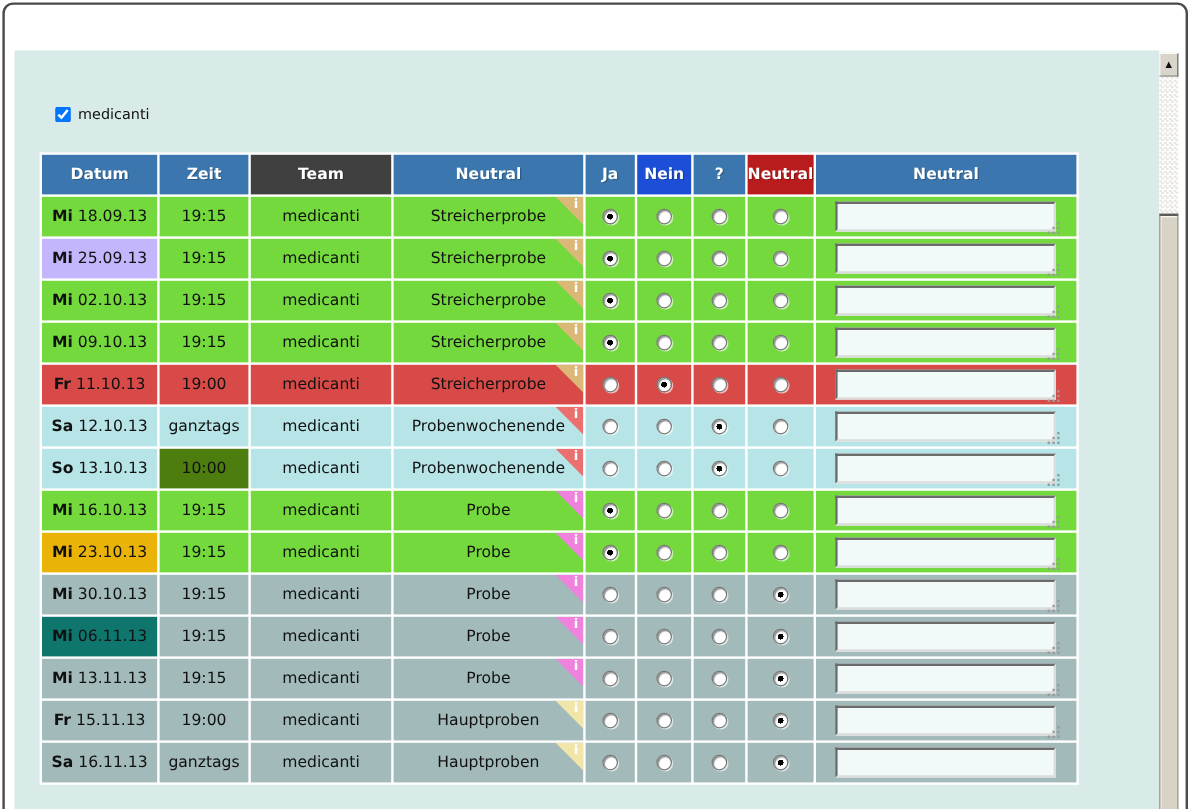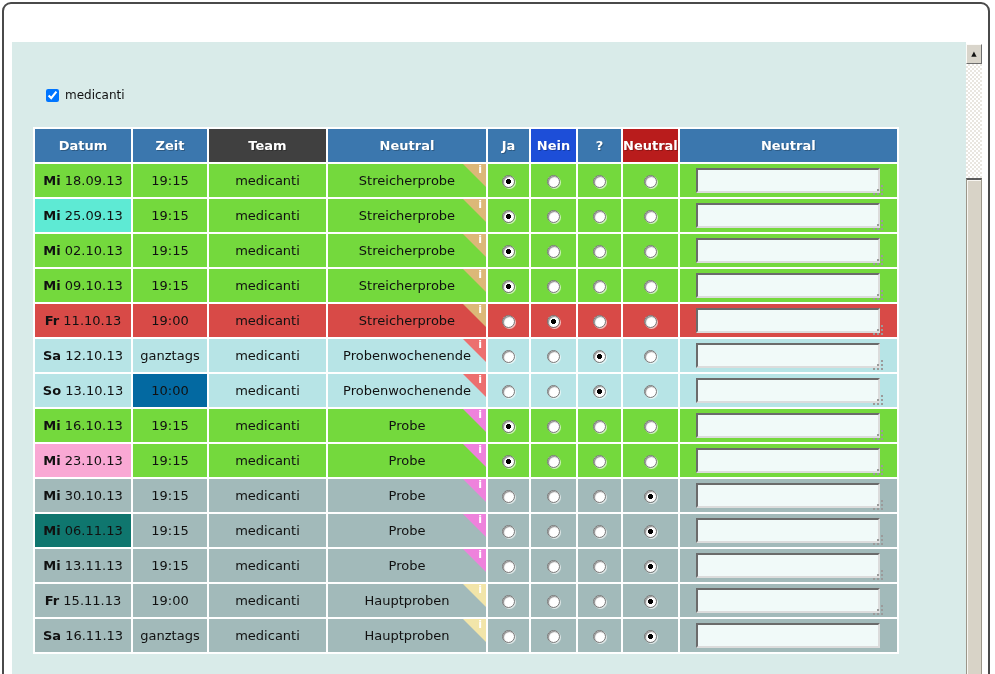--- a/index.html
+++ b/index.html
@@ -116,21 +116,21 @@
             <td style="background: rgb(116, 217, 61);"><input type="radio" class="rd" name="answer-1" style=""></td>
             <td style="background: rgb(116, 217, 61);"><input type="radio" class="rd" name="answer-1" style=""></td>
             <td style="background: rgb(116, 217, 61);">
               <div class="ta-wrap">
                 <textarea class="info-ta" style=""></textarea>
                 <span class="grip"></span>
               </div>
             </td>
           </tr>
           <tr>
-            <td style="background: #5eead4;"><span class="day">Mi</span> 25.09.13</td>
+            <td style="background: #c4b5fd;"><span class="day">Mi</span> 25.09.13</td>
             <td style="background: rgb(116, 217, 61);">19:15</td>
             <td style="background: rgb(116, 217, 61);">medicanti</td>
             <td class="event-cell" style="background: rgb(116, 217, 61);"><span>Streicherprobe</span><span class="corner" style="border-top-color: rgb(220, 184, 120);"></span><span class="corner-i">i</span></td>
             <td style="background: rgb(116, 217, 61);"><input type="radio" class="rd" name="answer-2" checked="" style=""></td>
             <td style="background: rgb(116, 217, 61);"><input type="radio" class="rd" name="answer-2" style=""></td>
             <td style="background: rgb(116, 217, 61);"><input type="radio" class="rd" name="answer-2" style=""></td>
             <td style="background: rgb(116, 217, 61);"><input type="radio" class="rd" name="answer-2" style=""></td>
             <td style="background: rgb(116, 217, 61);">
               <div class="ta-wrap">
                 <textarea class="info-ta" style=""></textarea>
@@ -197,21 +197,21 @@
             <td style="background: rgb(183, 228, 230);"><input type="radio" class="rd" name="answer-6" style=""></td>
             <td style="background: rgb(183, 228, 230);">
               <div class="ta-wrap">
                 <textarea class="info-ta" style=""></textarea>
                 <span class="grip"></span>
               </div>
             </td>
           </tr>
           <tr>
             <td style="background: rgb(183, 228, 230);"><span class="day">So</span> 13.10.13</td>
-            <td style="background: #0369a1;">10:00</td>
+            <td style="background: #4d7c0f;">10:00</td>
             <td style="background: rgb(183, 228, 230);">medicanti</td>
             <td class="event-cell" style="background: rgb(183, 228, 230);"><span>Probenwochenende</span><span class="corner" style="border-top-color: rgb(236, 111, 111);"></span><span class="corner-i">i</span></td>
             <td style="background: rgb(183, 228, 230);"><input type="radio" class="rd" name="answer-7" style=""></td>
             <td style="background: rgb(183, 228, 230);"><input type="radio" class="rd" name="answer-7" style=""></td>
             <td style="background: rgb(183, 228, 230);"><input type="radio" class="rd" name="answer-7" checked="" style=""></td>
             <td style="background: rgb(183, 228, 230);"><input type="radio" class="rd" name="answer-7" style=""></td>
             <td style="background: rgb(183, 228, 230);">
               <div class="ta-wrap">
                 <textarea class="info-ta" style=""></textarea>
                 <span class="grip"></span>
@@ -228,21 +228,21 @@
             <td style="background: rgb(116, 217, 61);"><input type="radio" class="rd" name="answer-8" style=""></td>
             <td style="background: rgb(116, 217, 61);"><input type="radio" class="rd" name="answer-8" style=""></td>
             <td style="background: rgb(116, 217, 61);">
               <div class="ta-wrap">
                 <textarea class="info-ta" style=""></textarea>
                 <span class="grip"></span>
               </div>
             </td>
           </tr>
           <tr>
-            <td style="background: #f9a8d4;"><span class="day">Mi</span> 23.10.13</td>
+            <td style="background: #eab308;"><span class="day">Mi</span> 23.10.13</td>
             <td style="background: rgb(116, 217, 61);">19:15</td>
             <td style="background: rgb(116, 217, 61);">medicanti</td>
             <td class="event-cell" style="background: rgb(116, 217, 61);"><span>Probe</span><span class="corner" style="border-top-color: rgb(238, 130, 220);"></span><span class="corner-i">i</span></td>
             <td style="background: rgb(116, 217, 61);"><input type="radio" class="rd" name="answer-9" checked="" style=""></td>
             <td style="background: rgb(116, 217, 61);"><input type="radio" class="rd" name="answer-9" style=""></td>
             <td style="background: rgb(116, 217, 61);"><input type="radio" class="rd" name="answer-9" style=""></td>
             <td style="background: rgb(116, 217, 61);"><input type="radio" class="rd" name="answer-9" style=""></td>
             <td style="background: rgb(116, 217, 61);">
               <div class="ta-wrap">
                 <textarea class="info-ta" style=""></textarea>

